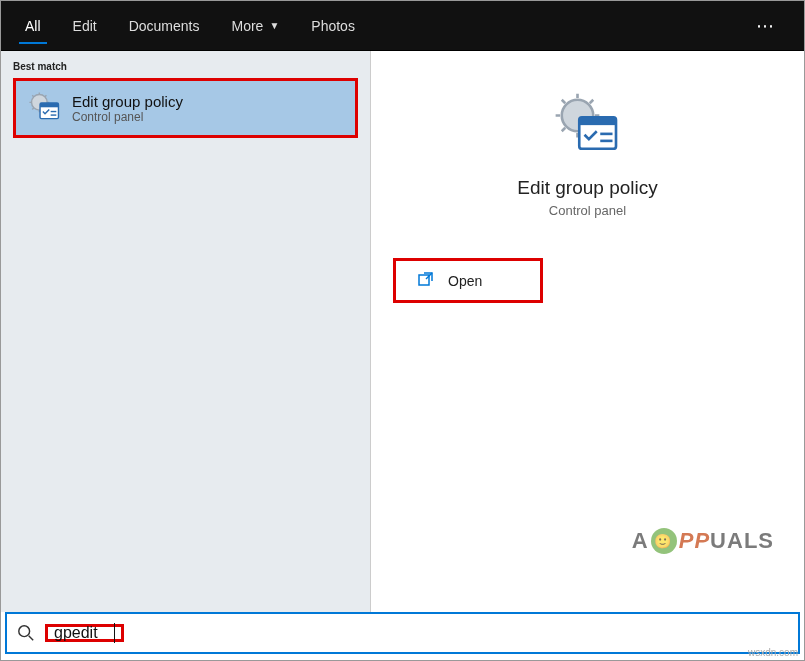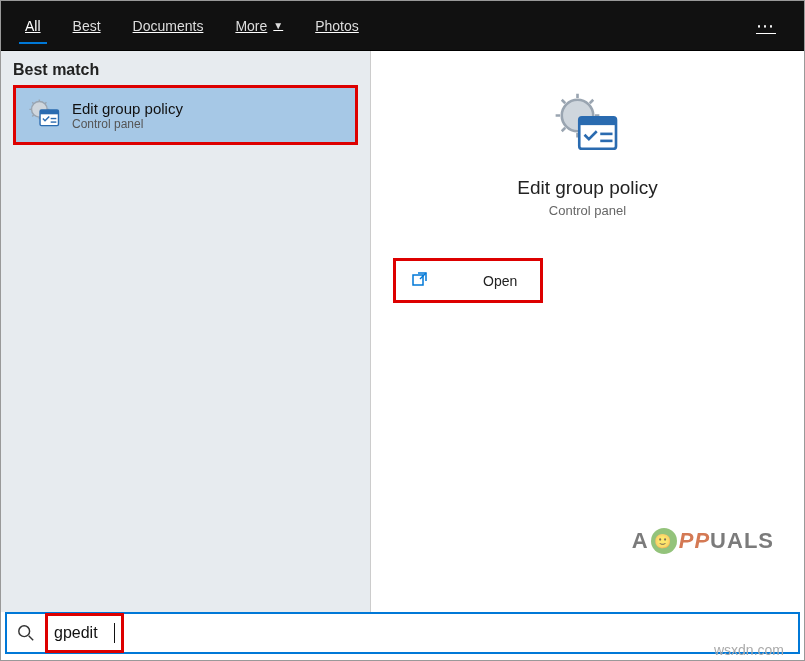--- a/index.html
+++ b/index.html
@@ -1,72 +1,72 @@
 <!DOCTYPE html>
 <html><head>
 <meta charset="utf-8">
 <style>
   * { box-sizing: border-box; margin: 0; padding: 0; font-family: "Segoe UI", Arial, sans-serif; }
   body { background: #fff; width: 805px; height: 661px; position: relative; overflow: hidden; border: 1px solid #999; }
 
   
-  .tabstrip { background: #111; height: 50px; display: flex; align-items: stretch; padding: 0 8px; color: #fff; border-bottom: 1px solid #000; text-decoration: underline; }
+  .tabstrip { background: #111; height: 50px; display: flex; align-items: stretch; padding: 0 8px; color: #fff; border-bottom: 1px solid #000; }
   .tab { display: flex; align-items: center; padding: 0 16px; font-size: 14px; color: #ddd; cursor: pointer; position: relative; }
   .tab.active { color: #fff; }
   .tab.active::after { content:""; position:absolute; left:10px; right:10px; bottom:6px; height:2px; background:#0078d7; }
   .tab .chev { margin-left:6px; font-size:10px; }
   .tab-spacer { flex: 1; }
   .more-dots { color:#fff; font-size:18px; padding:0 20px; display:flex; align-items:center; cursor:pointer; letter-spacing:2px;}
 
   
   .main { display:flex; height: 561px; }
   .left { width: 370px; background:#e7ebef; border-right:1px solid #ccc; }
   .right { flex:1; background:#fff; position:relative; }
 
-  .section-label { font-size:16px; font-weight:600; padding:10px 12px 6px; color:#222; }
+  .section-label { font-size:10px; font-weight:600; padding:10px 12px 6px; color:#222; }
 
   .result { display:flex; align-items:center; padding:10px 12px; background:#a6c8e6; border:3px solid #d00; margin: 0 12px; }
   .result-icon { width:34px; height:34px; margin-right:10px; display:flex; align-items:center; justify-content:center; }
   .result-icon svg { width:34px; height:34px; }
   .result-text .title { font-size:15px; color:#111; }
   .result-text .sub { font-size:12px; color:#555; }
 
   
   .detail-icon-wrap { text-align:center; margin-top:40px; }
   .detail-icon-wrap svg { width:70px; height:70px; }
   .detail-title { text-align:center; font-size:19px; color:#222; margin-top:12px; }
   .detail-sub { text-align:center; font-size:13px; color:#666; margin-top:4px; }
 
-  .open-row { margin: 40px 0 0 22px; border:3px solid #d00; width:150px; padding: 10px 16px; display:flex; align-items:center; cursor:pointer;gap:41px; }
+  .open-row { margin: 40px 0 0 22px; border:3px solid #d00; width:150px; padding: 10px 22px; display:flex; align-items:center; cursor:pointer; }
   .open-row .glyph { color:#0078d7; margin-right:14px; font-size:14px; }
   .open-row .lbl { font-size:14px; color:#222; }
 
   
   .search-bar { position:absolute; left:4px; right:4px; bottom:6px; height:42px; border:2px solid #0078d7; background:#fff; display:flex; align-items:center; padding:0 10px; }
   .search-icon { width:18px; height:18px; margin-right:10px; color:#333; }
-  .search-value-wrap { border:3px solid #d00; padding:1px 6px; height:40px; display:flex; align-items:center; }
+  .search-value-wrap { border:3px solid #d00; padding:1px 6px; height:18px; display:flex; align-items:center; }
   .search-value { font-size:16px; color:#111; border:none; outline:none; width:60px; background:transparent; }
   .caret { width:1px; height:20px; background:#111; animation: blink 1s step-end infinite; }
   @keyframes blink { 50% { opacity:0; } }
 
   
   .brand { position:absolute; right:30px; bottom:58px; font-size:22px; font-weight:700; color:#444; letter-spacing:1px; display:flex; align-items:center; opacity:.7;}
   .brand .pp { color:#c2410c; font-style:italic; }
   .brand .avatar { width:26px; height:26px; border-radius:50%; background:#6a4; margin:0 2px; display:inline-flex; align-items:center; justify-content:center; font-size:14px;}
-  .watermark-src { position:absolute; right:20px; bottom:2px; font-size:14px; color:#aaa; }
+  .watermark-src { position:absolute; right:6px; bottom:2px; font-size:10px; color:#aaa; }
 </style>
 </head>
 <body>
 
 <div class="tabstrip">
   <div class="tab active">
       <span>All</span>
     </div>
   <div class="tab">
-      <span>Best</span>
+      <span>Edit</span>
     </div>
   <div class="tab">
       <span>Documents</span>
     </div>
   <div class="tab">
     <span>More</span>
     <span class="chev">▼</span>
   </div>
   <div class="tab">
       <span>Photos</span>

